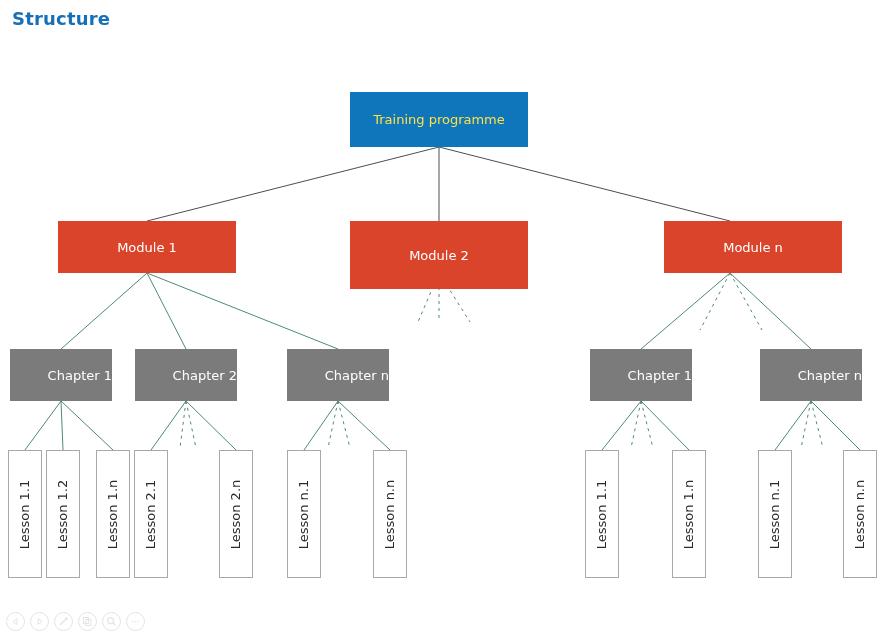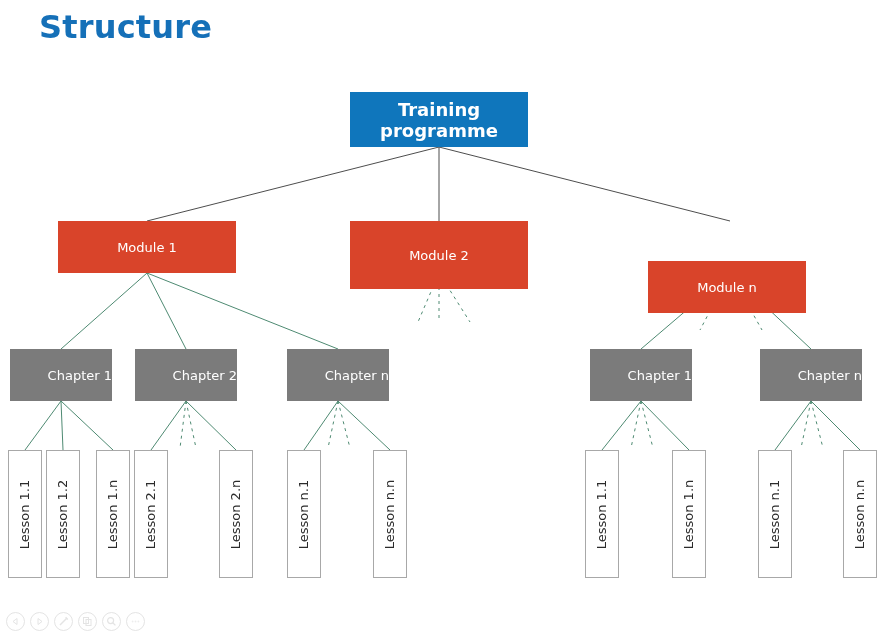--- a/index.html
+++ b/index.html
@@ -12,23 +12,23 @@
   }
   #stage {
     position: relative;
     width: 879px;
     height: 635px;
     background: #ffffff;
     overflow: hidden;
   }
   #page-title {
     position: absolute;
-    left: 39px;
+    left: 12px;
     top: 8px;
-    font-size: 32px;
+    font-size: 18px;
     font-weight: bold;
     color: #1570b8;
     letter-spacing: 0.2px;
     font-family: "DejaVu Sans", "Liberation Sans", sans-serif;
   }
   #edges {
     position: absolute;
     left: 0;
     top: 0;
     width: 879px;
@@ -38,23 +38,22 @@
   .node {
     position: absolute;
     box-sizing: border-box;
     display: flex;
     align-items: center;
     justify-content: center;
     text-align: center;
   }
   .node-root {
     background: #0f76bc;
-    color: #ffffff;
-    font-size: 18px;
-    font-weight: bold;
+    color: #fde047;
+    font-size: 13px;
   }
   .node-module {
     background: #d9442a;
     color: #ffffff;
     font-size: 13px;
   }
   .node-chapter {
     background: #7b7b7b;
     color: #ffffff;
     font-size: 13px;
@@ -173,21 +172,21 @@
   <div class="node node-root" style="left:350px; top:92px; width:178px; height:55px;">
     <span>Training programme</span>
   </div>
 
   <div class="node node-module" style="left:58px; top:221px; width:178px; height:52px;">
     <span>Module 1</span>
   </div>
   <div class="node node-module" style="left:350px; top:221px; width:178px; height:68px;">
     <span>Module 2</span>
   </div>
-  <div class="node node-module" style="left:648px; top:221px; width:158px; height:52px;margin-top:40px;">
+  <div class="node node-module" style="left:664px; top:221px; width:178px; height:52px;">
     <span>Module n</span>
   </div>
 
   <div class="node node-chapter" style="left:10px; top:349px; width:102px; height:52px;">
     <span>Chapter 1</span>
   </div>
   <div class="node node-chapter" style="left:135px; top:349px; width:102px; height:52px;">
     <span>Chapter 2</span>
   </div>
   <div class="node node-chapter" style="left:287px; top:349px; width:102px; height:52px;">

